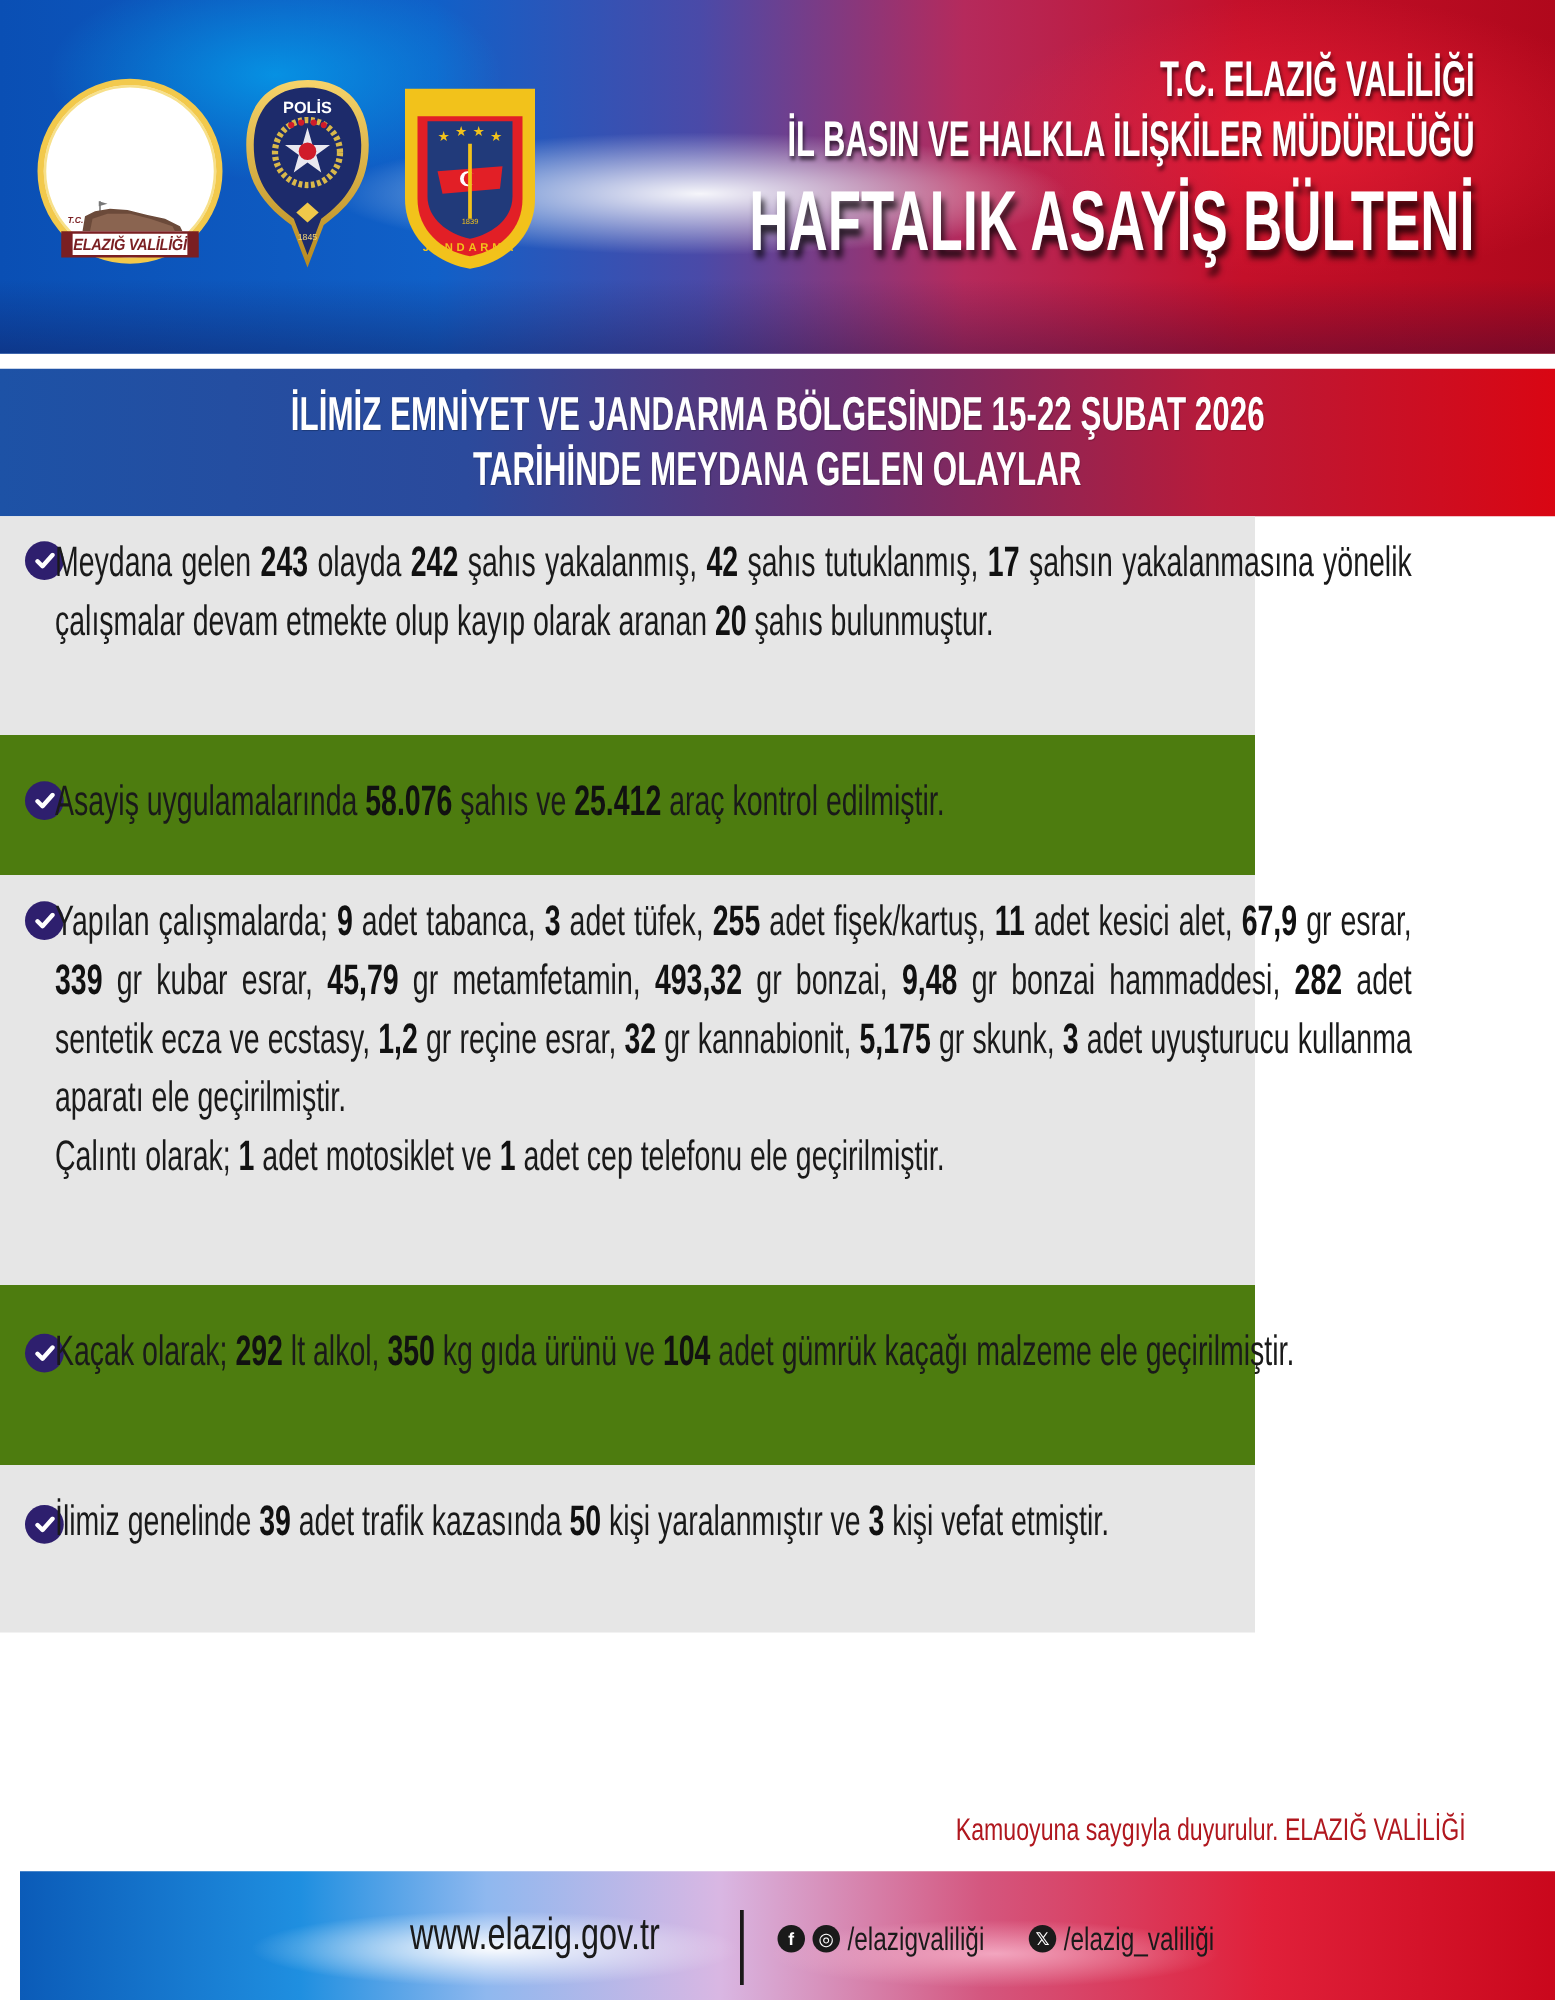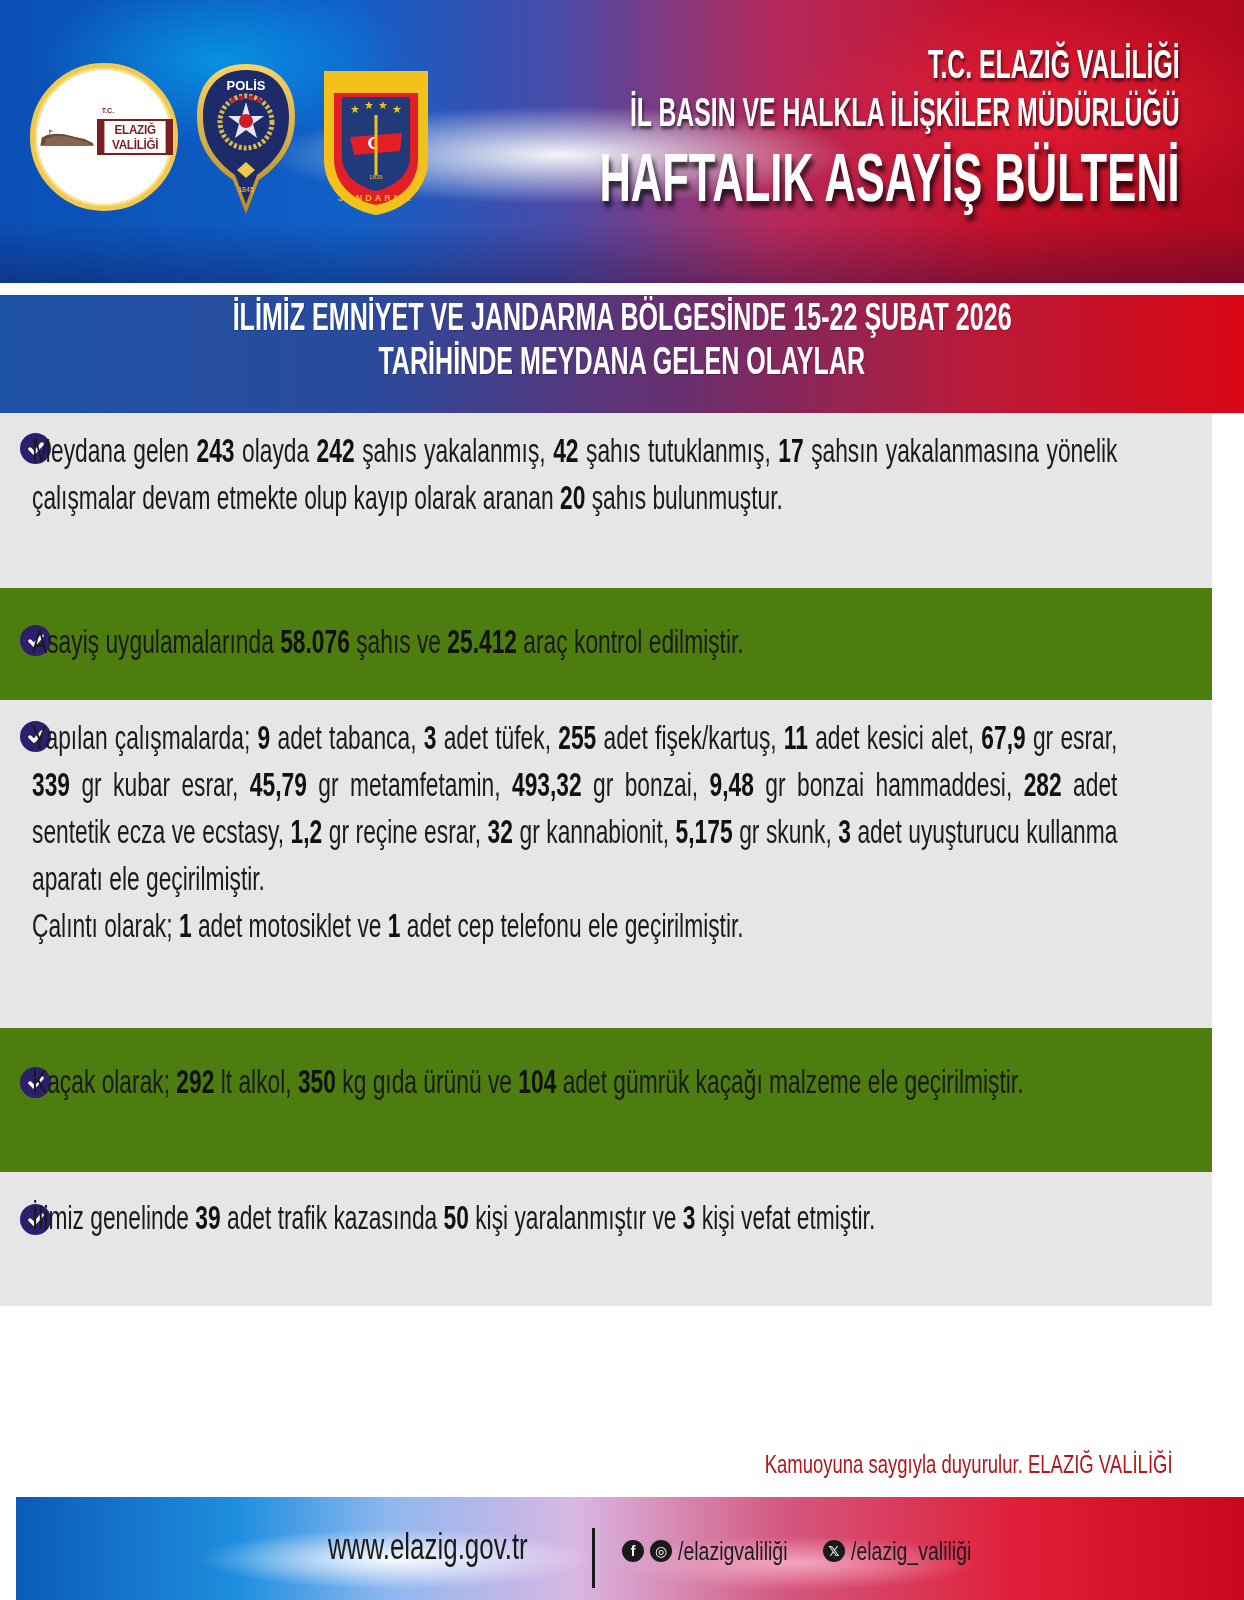--- a/index.html
+++ b/index.html
@@ -16,21 +16,21 @@
       linear-gradient(90deg, #0a4fb4 0%, #1060c8 28%, #4a4aa8 45%, #b52a5c 62%, #c4102a 80%, #b0081c 100%);
     overflow: hidden;
   }
   .banner::after {
     content: ""; position: absolute; left: 0; bottom: 0; width: 100%; height: 60px;
     background: linear-gradient(180deg, rgba(0,0,0,0), rgba(20,10,60,0.35));
   }
   .logo-valilik {
     position: absolute; left: 30px; top: 63px; width: 148px; height: 148px; border-radius: 50%;
     background: #ffffff; border: 5px solid #f2c94c; box-shadow: 0 0 0 2px #f7e08a inset;
-    display: flex; flex-direction: row; align-items: center; justify-content: center; z-index: 2;
+    display: flex; flex-direction: column; align-items: center; justify-content: flex-end; z-index: 2; font-style: italic;
   }
   .logo-valilik .castle {
     width: 92px; height: 26px; margin-bottom: 0;
   }
   .logo-valilik .plate {
     background: #7a1f22; padding: 2px 4px; width: 110px; text-align: center; position: relative;
   }
   .logo-valilik .plate .tc { position: absolute; left: 5px; top: -12px; font-size: 7px; color: #7a1f22; font-weight: bold; }
   .logo-valilik .plate .name {
     display: block; background: #ffffff; color: #7a1f22; font-family: "Liberation Sans Narrow", "Liberation Sans", sans-serif;
@@ -58,31 +58,31 @@
   }
   .banner-titles .t3 {
     font-size: 68px; line-height: 74px; transform: scaleX(0.64); margin-top: 6px;
     text-shadow: 4px 6px 6px rgba(0,0,0,0.75);
   }
 
   
   .subbanner {
     position: absolute; left: 0; top: 295px; width: 1244px; height: 118px;
     background: linear-gradient(90deg, #1d52a6 0%, #2b4a9c 30%, #6a2e6e 55%, #b81b3a 78%, #d90613 100%);
-    display: flex; flex-direction: column; align-items: center; justify-content: flex-start;
+    display: flex; flex-direction: column; align-items: center; justify-content: center;
   }
   .subbanner span {
     display: block; color: #ffffff; font-weight: bold; font-size: 38px; line-height: 44px;
     transform: scaleX(0.66); white-space: nowrap; text-shadow: 1px 1px 1px rgba(0,0,0,0.25);
   }
 
   
   .items { position: absolute; left: 0; top: 413px; width: 1244px; }
   .item {
-    position: relative; width: 1212px; padding-left: 32px; padding-right: 70px;
+    position: relative; width: 1004px; padding-left: 44px; padding-right: 70px;
   }
   .item.gray { background: #e6e6e6; }
   .item.white { background: #4d7c0f; }
   .item .check {
     position: absolute; left: 20px; width: 31px; height: 31px; border-radius: 50%;
     background: #2e1f6e; display: flex; align-items: center; justify-content: center;
   }
   .item .text {
     font-family: "Liberation Sans", sans-serif; color: #1a1a1a; font-size: 34px; line-height: 47px;
     width: 1620px; transform: scaleX(0.67); transform-origin: left top; text-align: justify;

